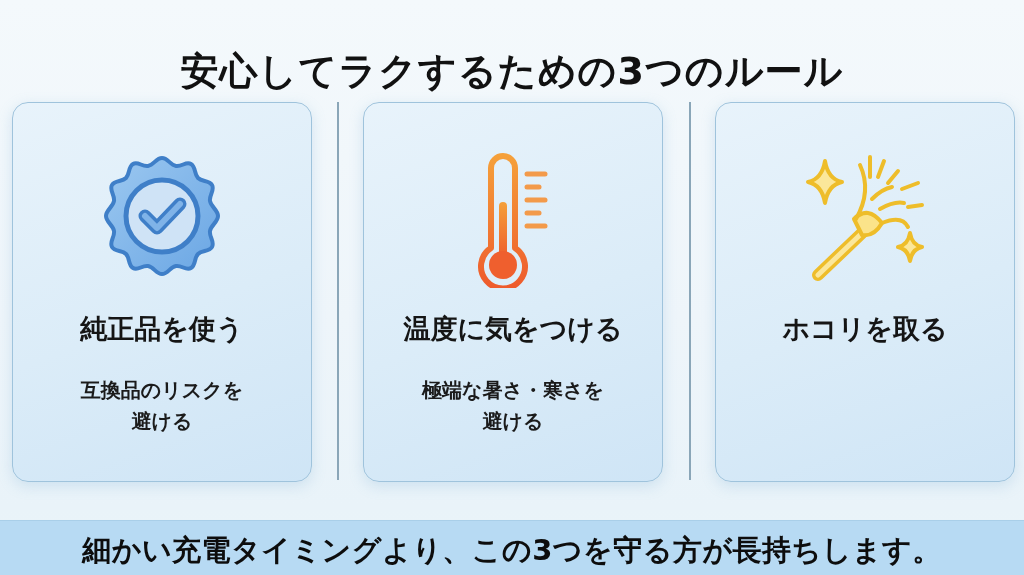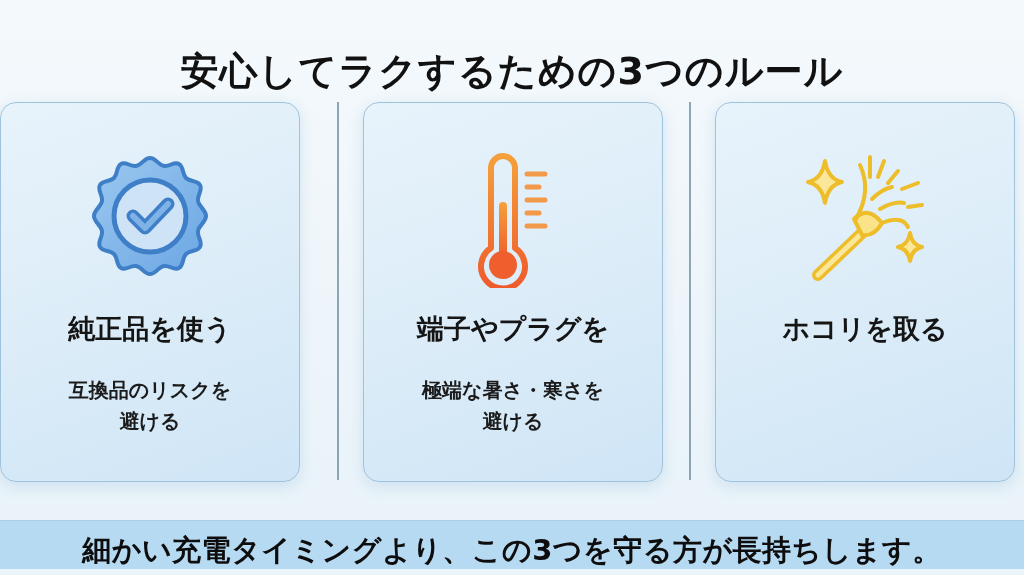--- a/index.html
+++ b/index.html
@@ -17,21 +17,21 @@
     font-size: 38px; font-weight: bold; color: #111;
     letter-spacing: 1px; line-height: 60px; margin-top: 35px;
   }
   .card {
     position: absolute; top: 102px; width: 300px; height: 380px;
     border-radius: 16px;
     border: 1.5px solid #9fc3dc;
     background: linear-gradient(160deg, #e8f3fb 0%, #dbecf8 55%, #cfe5f6 100%);
     box-shadow: 0 4px 14px rgba(120,170,210,0.25);
   }
-  .card.c1 { left: 0; }
+  .card.c1 { left: 12px; }
   .card.c2 { left: 363px; }
   .card.c3 { left: 715px; }
   .divider {
     position: absolute; top: 102px; width: 1.5px; height: 378px;
     background: #8aa6b8;
   }
   .divider.d1 { left: 337px; }
   .divider.d2 { left: 689px; }
   .icon {
     position: absolute; left: 50%; top: 40px; transform: translateX(-50%);
@@ -42,21 +42,21 @@
     position: absolute; left: 0; top: 208px; width: 100%;
     text-align: center; font-size: 27px; font-weight: bold; color: #151515;
     line-height: 36px;
   }
   .card-desc {
     position: absolute; left: 0; top: 272px; width: 100%;
     text-align: center; font-size: 20px; font-weight: bold; color: #1b1b1b;
     line-height: 31px; white-space: pre-line;
   }
   .bottom-band {
-    position: absolute; left: 0; top: 520px; width: 1024px; height: 49px;
+    position: absolute; left: 0; top: 520px; width: 1024px; height: 55px;
     background: #b7daf3;
     border-top: 1px solid #a9cfe9;
   }
   .bottom-text {
     position: absolute; left: 0; top: 0; width: 100%; height: 55px;
     text-align: center; line-height: 58px;
     font-size: 29px; font-weight: bold; color: #0d0d0d; letter-spacing: 0.5px;
   }
 </style>
 </head>
@@ -100,21 +100,21 @@
       <circle cx="60" cy="117" r="14" fill="#ef5f2e"></circle>
       <g stroke="#f39a4a" stroke-width="5" stroke-linecap="round">
         <line x1="84" y1="26" x2="102" y2="26"></line>
         <line x1="84" y1="39" x2="96" y2="39"></line>
         <line x1="84" y1="52" x2="102" y2="52"></line>
         <line x1="84" y1="65" x2="96" y2="65"></line>
         <line x1="84" y1="78" x2="102" y2="78"></line>
       </g>
     </svg>
   </div>
-  <div class="card-title">端子やプラグを</div>
+  <div class="card-title">温度に気をつける</div>
   <div class="card-desc">極端な暑さ・寒さを
 避ける</div>
 </div>
 
 <div class="divider d2"></div>
 
 <div class="card c3">
   <div class="icon">
     <svg width="150" height="150" viewBox="0 0 150 150">
 

